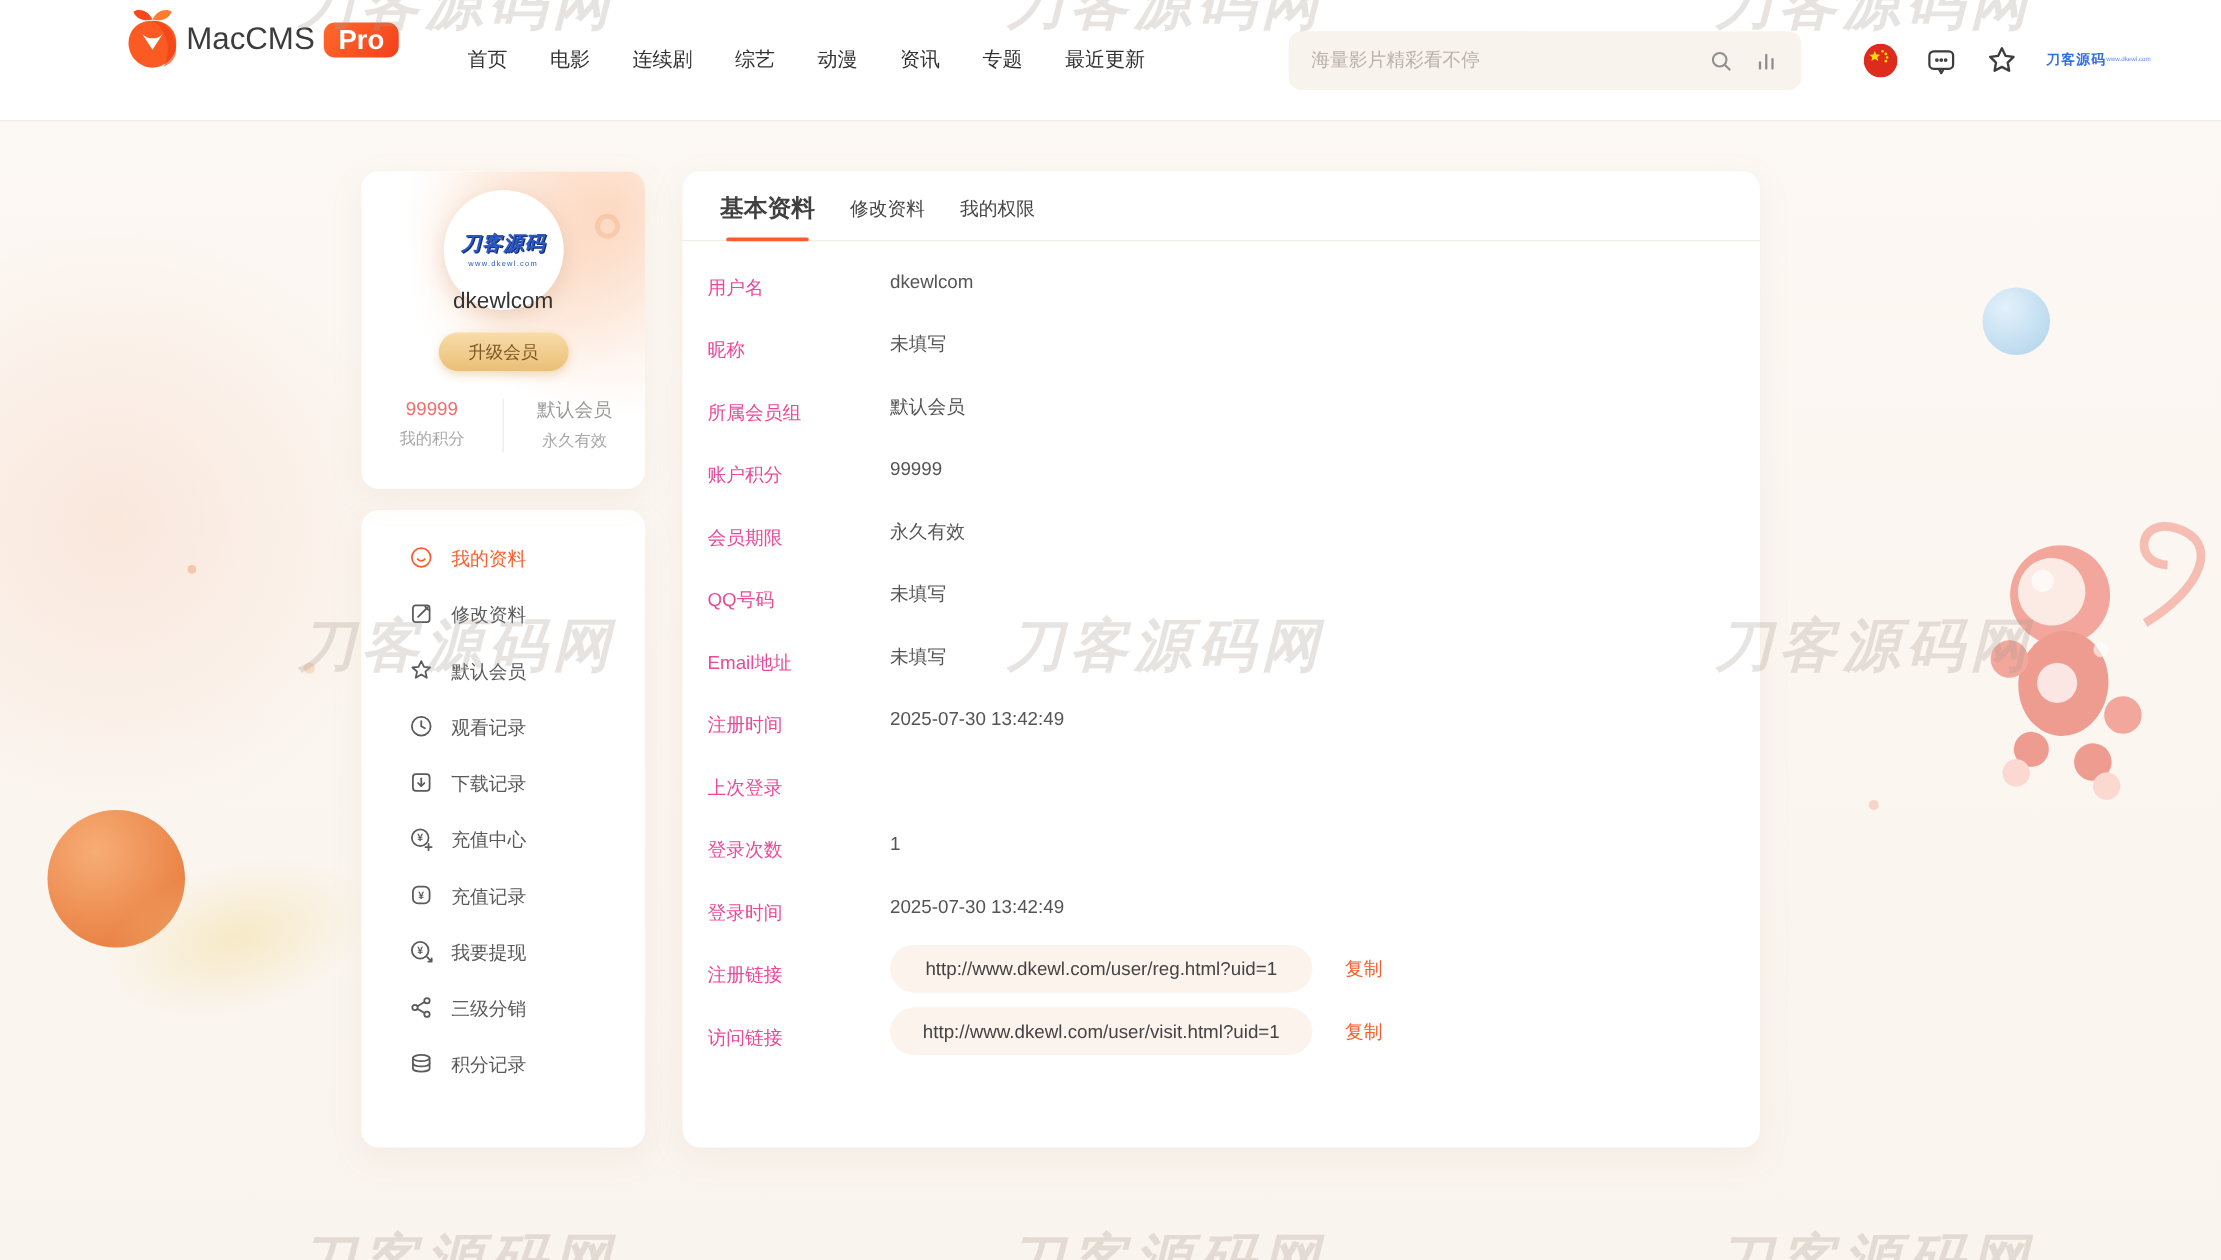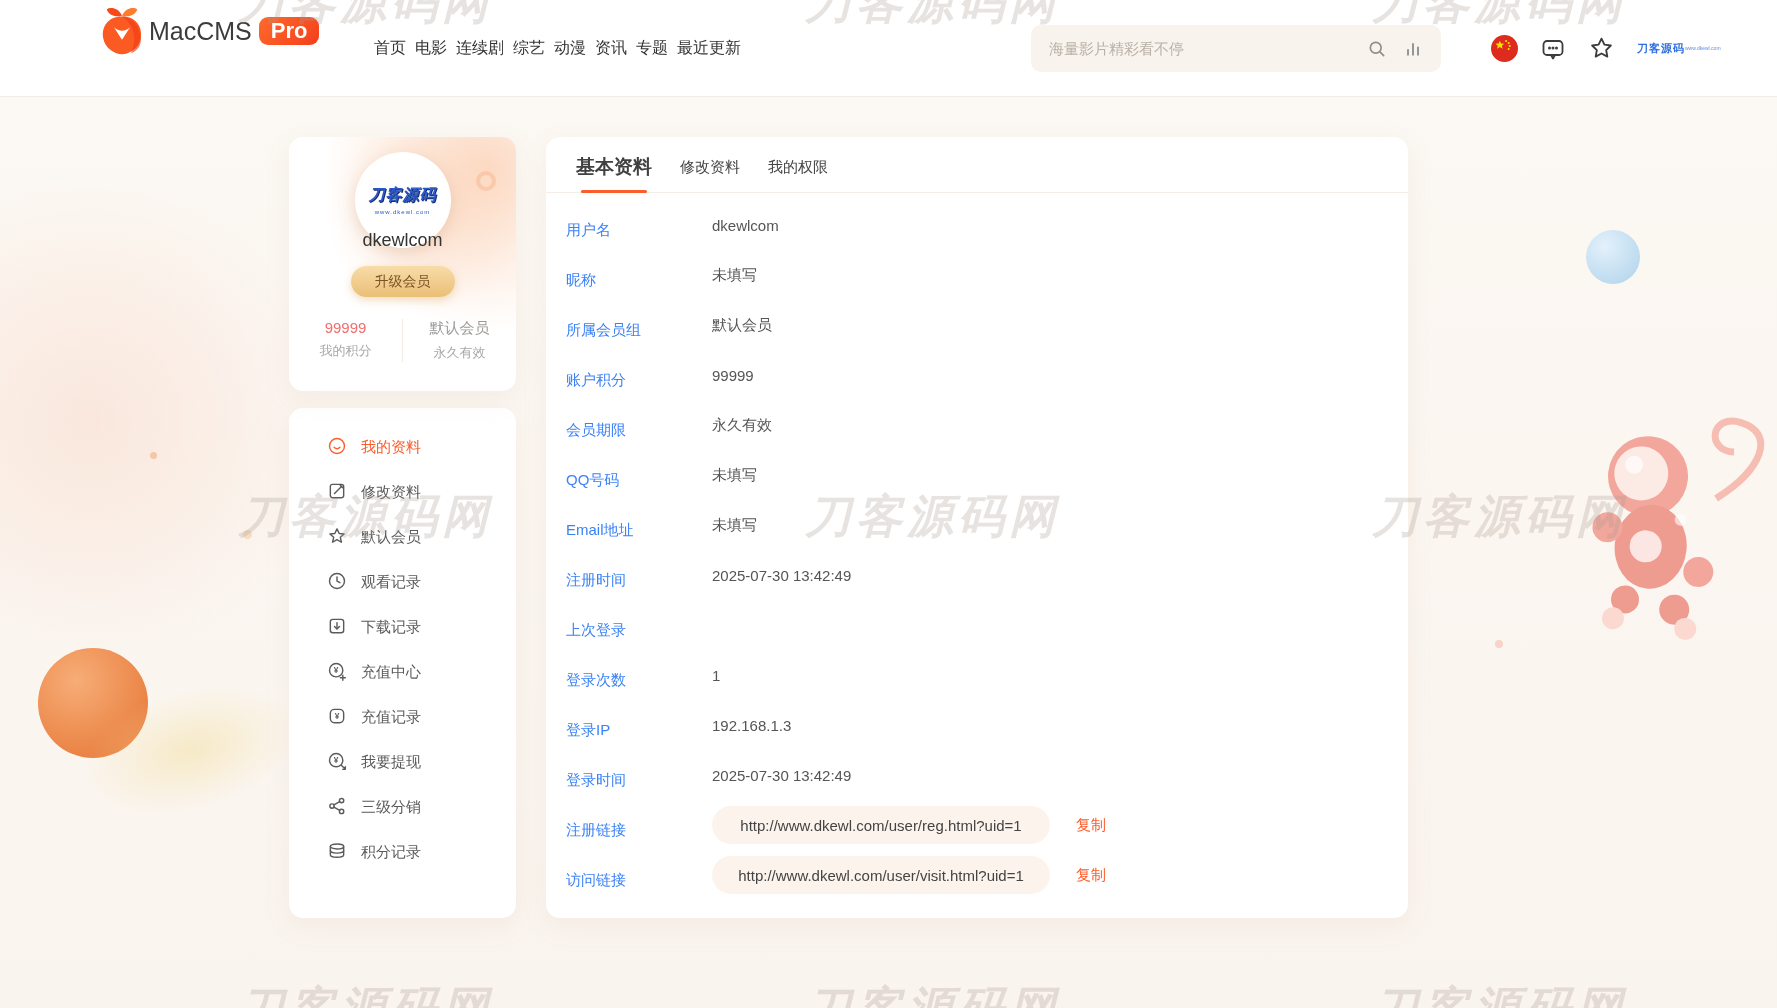--- a/index.html
+++ b/index.html
@@ -28,21 +28,21 @@
   .wm{position:absolute;font-size:46px;font-weight:800;font-style:italic;letter-spacing:5px;
     color:rgba(168,155,145,.28);white-space:nowrap;}
   
   #header{position:absolute;left:0;top:0;width:100%;height:97px;background:#fff;
     border-bottom:1px solid #f1ece6;z-index:2;}
   .logo{position:absolute;left:95px;top:4px;width:160px;display:flex;flex-direction:row;align-items:center;}
   .logo-text{display:flex;align-items:center;gap:7px;margin-top:-2px;}
   .logo-name{font-size:25px;color:#3c3c3c;font-weight:500;}
   .logo-badge{background:linear-gradient(135deg,#ff6a2b,#f43f1c);color:#fff;font-size:22px;font-weight:700;
     padding:1px 12px;border-radius:9px;}
-  .nav{position:absolute;left:374px;top:0;height:97px;display:flex;align-items:center;gap:9px;}
+  .nav{position:absolute;left:374px;top:0;height:97px;display:flex;align-items:center;gap:34px;}
   .nav-item{font-size:16px;color:#333;cursor:pointer;}
   .search{position:absolute;left:1031px;top:25px;width:410px;height:47px;background:#f8f3ed;
     border-radius:10px;display:flex;align-items:center;padding:0 18px;}
   .search input{flex:1;border:none;outline:none;background:transparent;font-size:15px;color:#555;
     font-family:"Liberation Sans", sans-serif;}
   .search input::placeholder{color:#b9b1a7;}
   .search .sicon{display:flex;align-items:center;margin-left:16px;cursor:pointer;}
   .hicons{position:absolute;right:92px;top:0;height:97px;display:flex;align-items:center;gap:22px;}
   .hicon{display:flex;align-items:center;cursor:pointer;}
   .mini-logo{width:48px;text-align:center;line-height:1;}
@@ -79,21 +79,21 @@
   .mitem.active{color:#fc5d2c;}
   
   #main{position:absolute;left:546px;top:137px;width:862px;height:781px;z-index:3;}
   .tabs{display:flex;align-items:flex-end;gap:28px;height:56px;padding-left:30px;border-bottom:1px solid #f3ede6;}
   .tab{position:relative;font-size:15px;color:#444;padding-bottom:15px;cursor:pointer;}
   .tab.active{font-size:19px;font-weight:700;color:#404040;padding-bottom:12px;}
   .tab.active::after{content:"";position:absolute;left:50%;transform:translateX(-50%);bottom:-1px;
     width:66px;height:3px;border-radius:2px;background:#fc5d2c;}
   .rows{padding-top:7px;}
   .frow{height:50px;display:flex;align-items:center;padding-left:20px;}
-  .flabel{width:146px;font-size:15px;color:#3b82f6;margin-top:11px;}
+  .flabel{width:146px;font-size:15px;color:#ec4899;margin-top:11px;}
   .fvalue{font-size:15px;color:#555;}
   .pill{width:338px;height:38px;background:#fcf4ec;border-radius:19px;display:flex;align-items:center;
     justify-content:center;font-size:15px;color:#444;cursor:pointer;}
   .copy{margin-left:26px;font-size:15px;color:#fc5d2c;cursor:pointer;}
 </style>
 </head>
 <body>
 
 <div class="bg-pink"></div>
 <div class="bg-orange"></div>
@@ -359,24 +359,20 @@
     </div>
     <div class="frow">
       <span class="flabel">上次登录</span>
       <span class="fvalue"></span>
     </div>
     <div class="frow">
       <span class="flabel">登录次数</span>
       <span class="fvalue">1</span>
     </div>
     <div class="frow">
-      <span class="flabel">登录IP</span>
-      <span class="fvalue">192.168.1.3</span>
-    </div>
-    <div class="frow">
       <span class="flabel">登录时间</span>
       <span class="fvalue">2025-07-30 13:42:49</span>
     </div>
     <div class="frow">
       <span class="flabel">注册链接</span>
       <span class="pill">http://www.dkewl.com/user/reg.html?uid=1</span>
       <span class="copy">复制</span>
     </div>
     <div class="frow">
       <span class="flabel">访问链接</span>

